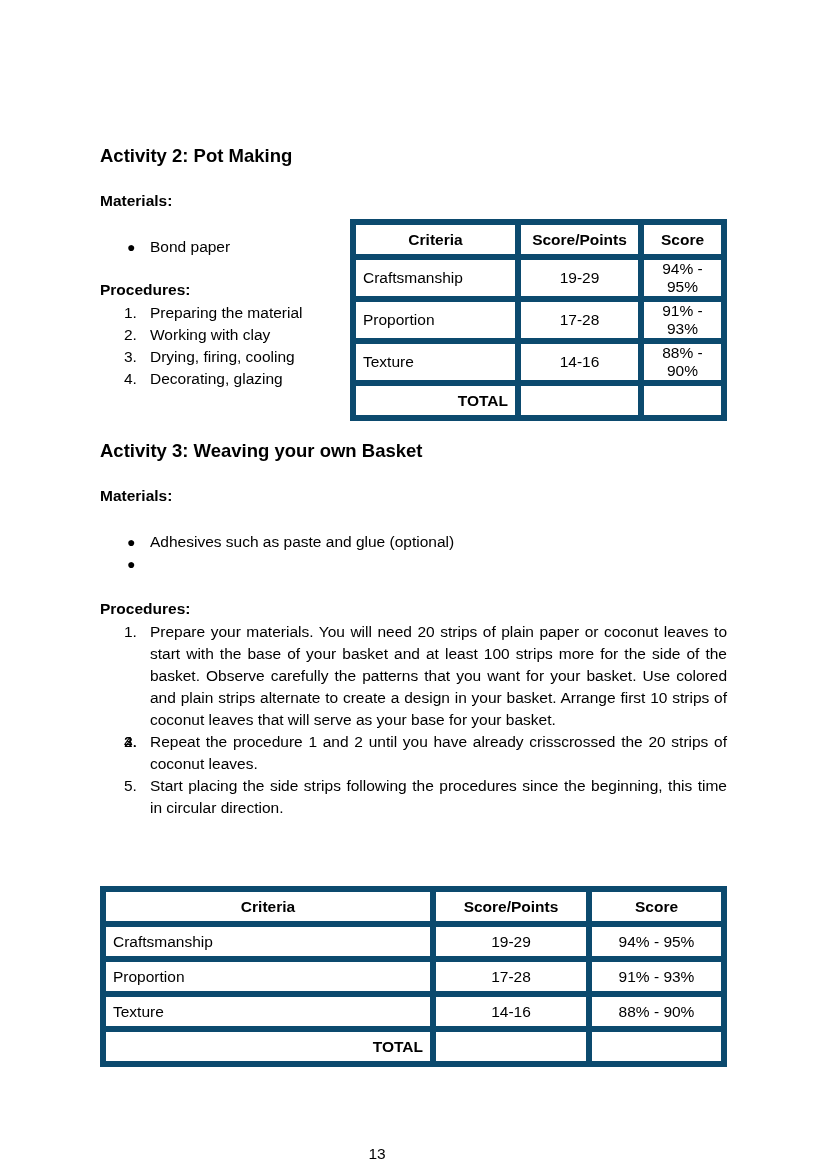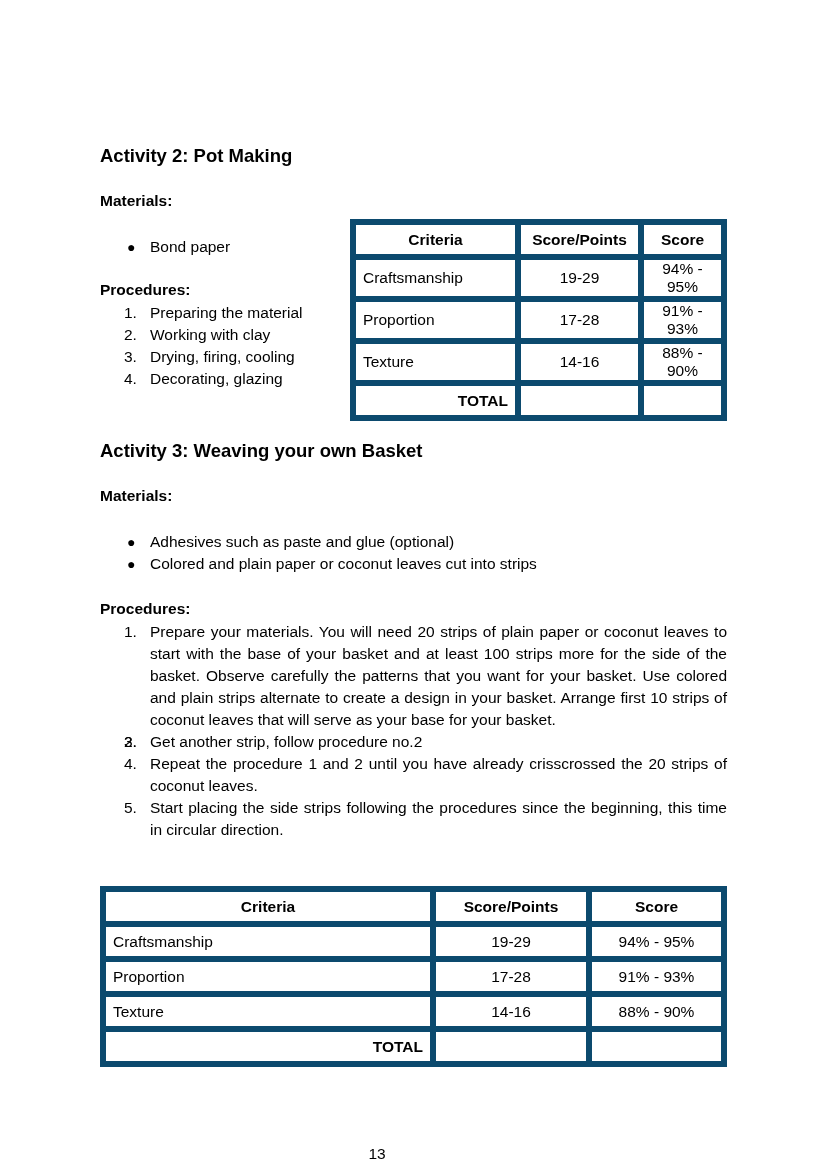--- a/index.html
+++ b/index.html
@@ -65,27 +65,27 @@
     <td></td>
     <td></td>
   </tr>
 </tbody>
   </table>
 
 <h2 class="abs" style="left:100px; top:396px;">Activity 3: Weaving your own Basket</h2>
 <div class="abs label" style="left:100px; top:443px;">Materials:</div>
 <ul class="abs" style="left:100px; top:487px; width:640px;">
   <li class="li"><span class="bullet">●</span><span>Adhesives such as paste and glue (optional)</span></li>
-  <li class="li"><span class="bullet">●</span><span>Colored and plain paper or coconut leaves cut into strips</span></li>
+  <li class="li"><span class="bullet">●</span></li>
 </ul>
 <div class="abs label" style="left:100px; top:556px;">Procedures:</div>
 <ol class="abs" style="left:100px; top:577px; width:627px; text-align:justify;">
   <li class="li"><span class="mk">1.</span><span>Prepare your materials. You will need 20 strips of plain paper or coconut leaves to start with the base of your basket and at least 100 strips more for the side of the basket. Observe carefully the patterns that you want for your basket. Use colored and plain strips alternate to create a design in your basket. Arrange first 10 strips of coconut leaves that will serve as your base for your basket.</span></li>
   <li class="li"><span class="mk">2.</span></li>
-  <li class="li"><span class="mk">3.</span><span>Get another strip, follow procedure no.2</span></li>
+  <li class="li"><span class="mk">3.</span></li>
   <li class="li"><span class="mk">4.</span><span>Repeat the procedure 1 and 2 until you have already crisscrossed the 20 strips of coconut leaves.</span></li>
   <li class="li"><span class="mk">5.</span><span>Start placing the side strips following the procedures since the beginning, this time in circular direction.</span></li>
 </ol>
 
 <table class="abs" style="left:100px; top:842px; width:627px;">
   <tbody>
       <tr>
     <th style="width:310px;">Criteria</th>
     <th style="width:136px;">Score/Points</th>
     <th>Score</th>

